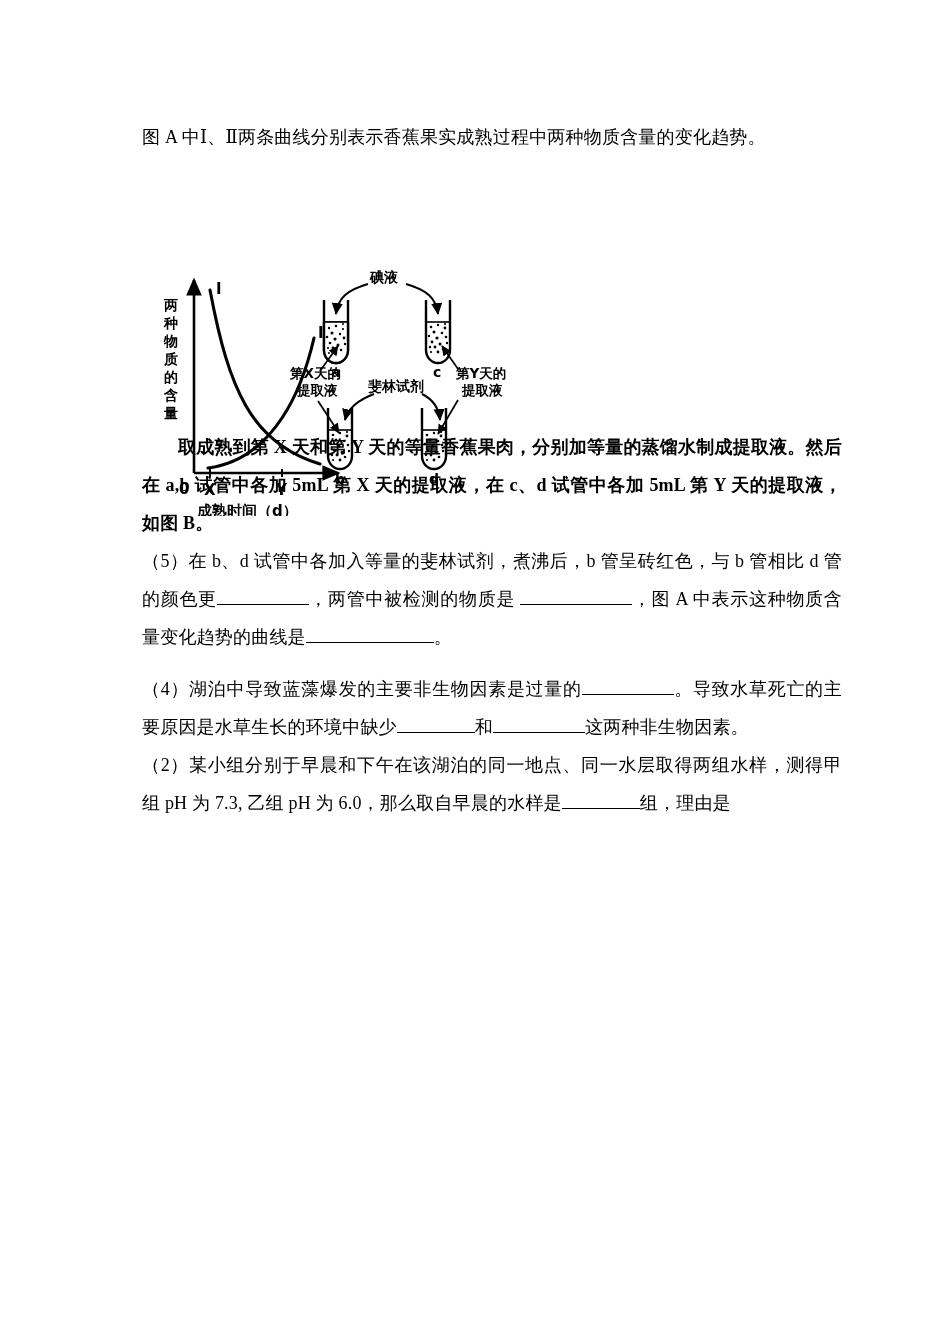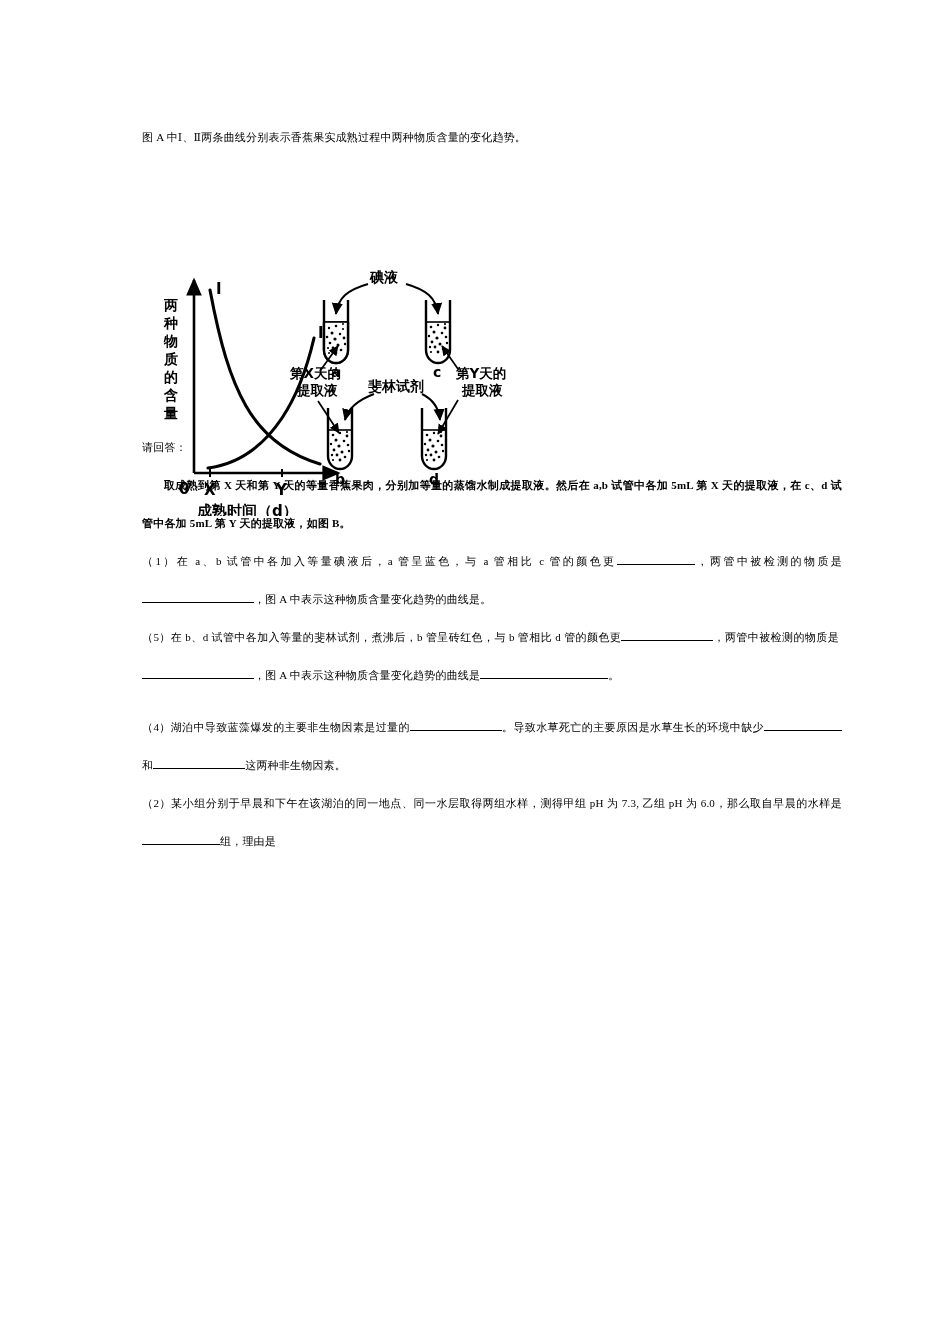--- a/index.html
+++ b/index.html
@@ -16,21 +16,21 @@
     box-sizing:border-box;
     padding:0;
   }
   .content{
     position:absolute;
     left:142px;
     top:118px;
     width:700px;
   }
   .para{
-    font-size:11px;
+    font-size:18px;
     line-height:38px;
     text-align:justify;
     letter-spacing:0.2px;
     margin:0;
   }
   .para.indent{ text-indent:2em;font-weight:bold; }
   .gap{height:14px;}
   .spacer-lg{height:28px;}
   .blank{
     display:inline-block;
@@ -61,27 +61,23 @@
 <body>
 
 <div class="page">
 
   <div class="content">
 
     <p class="para">图 A 中Ⅰ、Ⅱ两条曲线分别表示香蕉果实成熟过程中两种物质含量的变化趋势。</p>
 
     <div class="spacer-lg" style="height:272px;"></div>
 
-    <p class="para">请回答：</p>
 
     <p class="para indent">取成熟到第 X 天和第 Y 天的等量香蕉果肉，分别加等量的蒸馏水制成提取液。然后在 a,b 试管中各加 5mL 第 X 天的提取液，在 c、d 试管中各加 5mL 第 Y 天的提取液，如图 B。</p>
 
-    <p class="para">
-      <span>（1）在 a、b 试管中各加入等量碘液后，a 管呈蓝色，与 a 管相比 c 管的颜色更</span><span class="blank b-sm"></span><span>，两管中被检测的物质是</span><span class="blank b-lg"></span><span>，图 A 中表示这种物质含量变化趋势的曲线是</span><span>。</span>
-    </p>
 
     <p class="para">
       <span>（5）在 b、d 试管中各加入等量的斐林试剂，煮沸后，b 管呈砖红色，与 b 管相比 d 管的颜色更</span><span class="blank b-md"></span><span>，两管中被检测的物质是</span>&nbsp;<span class="blank b-lg"></span><span>，图 A 中表示这种物质含量变化趋势的曲线是</span><span class="blank b-xl"></span><span>。</span>
     </p>
 
     <div class="gap"></div>
 
 
 
     <p class="para">

